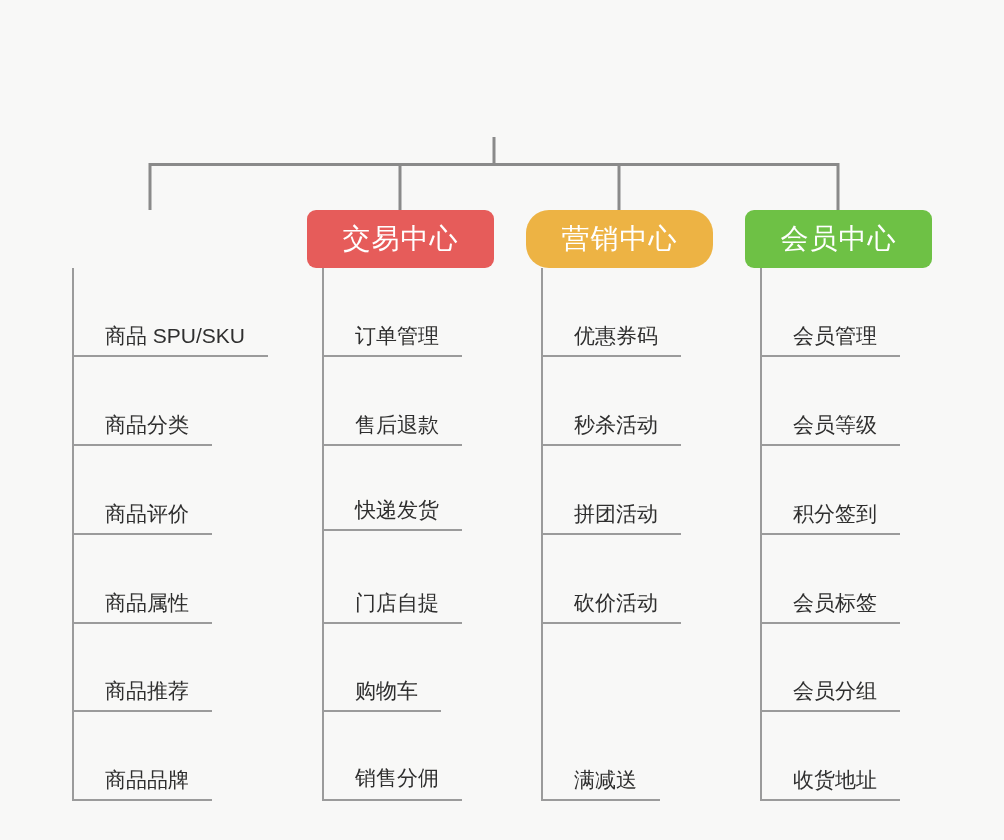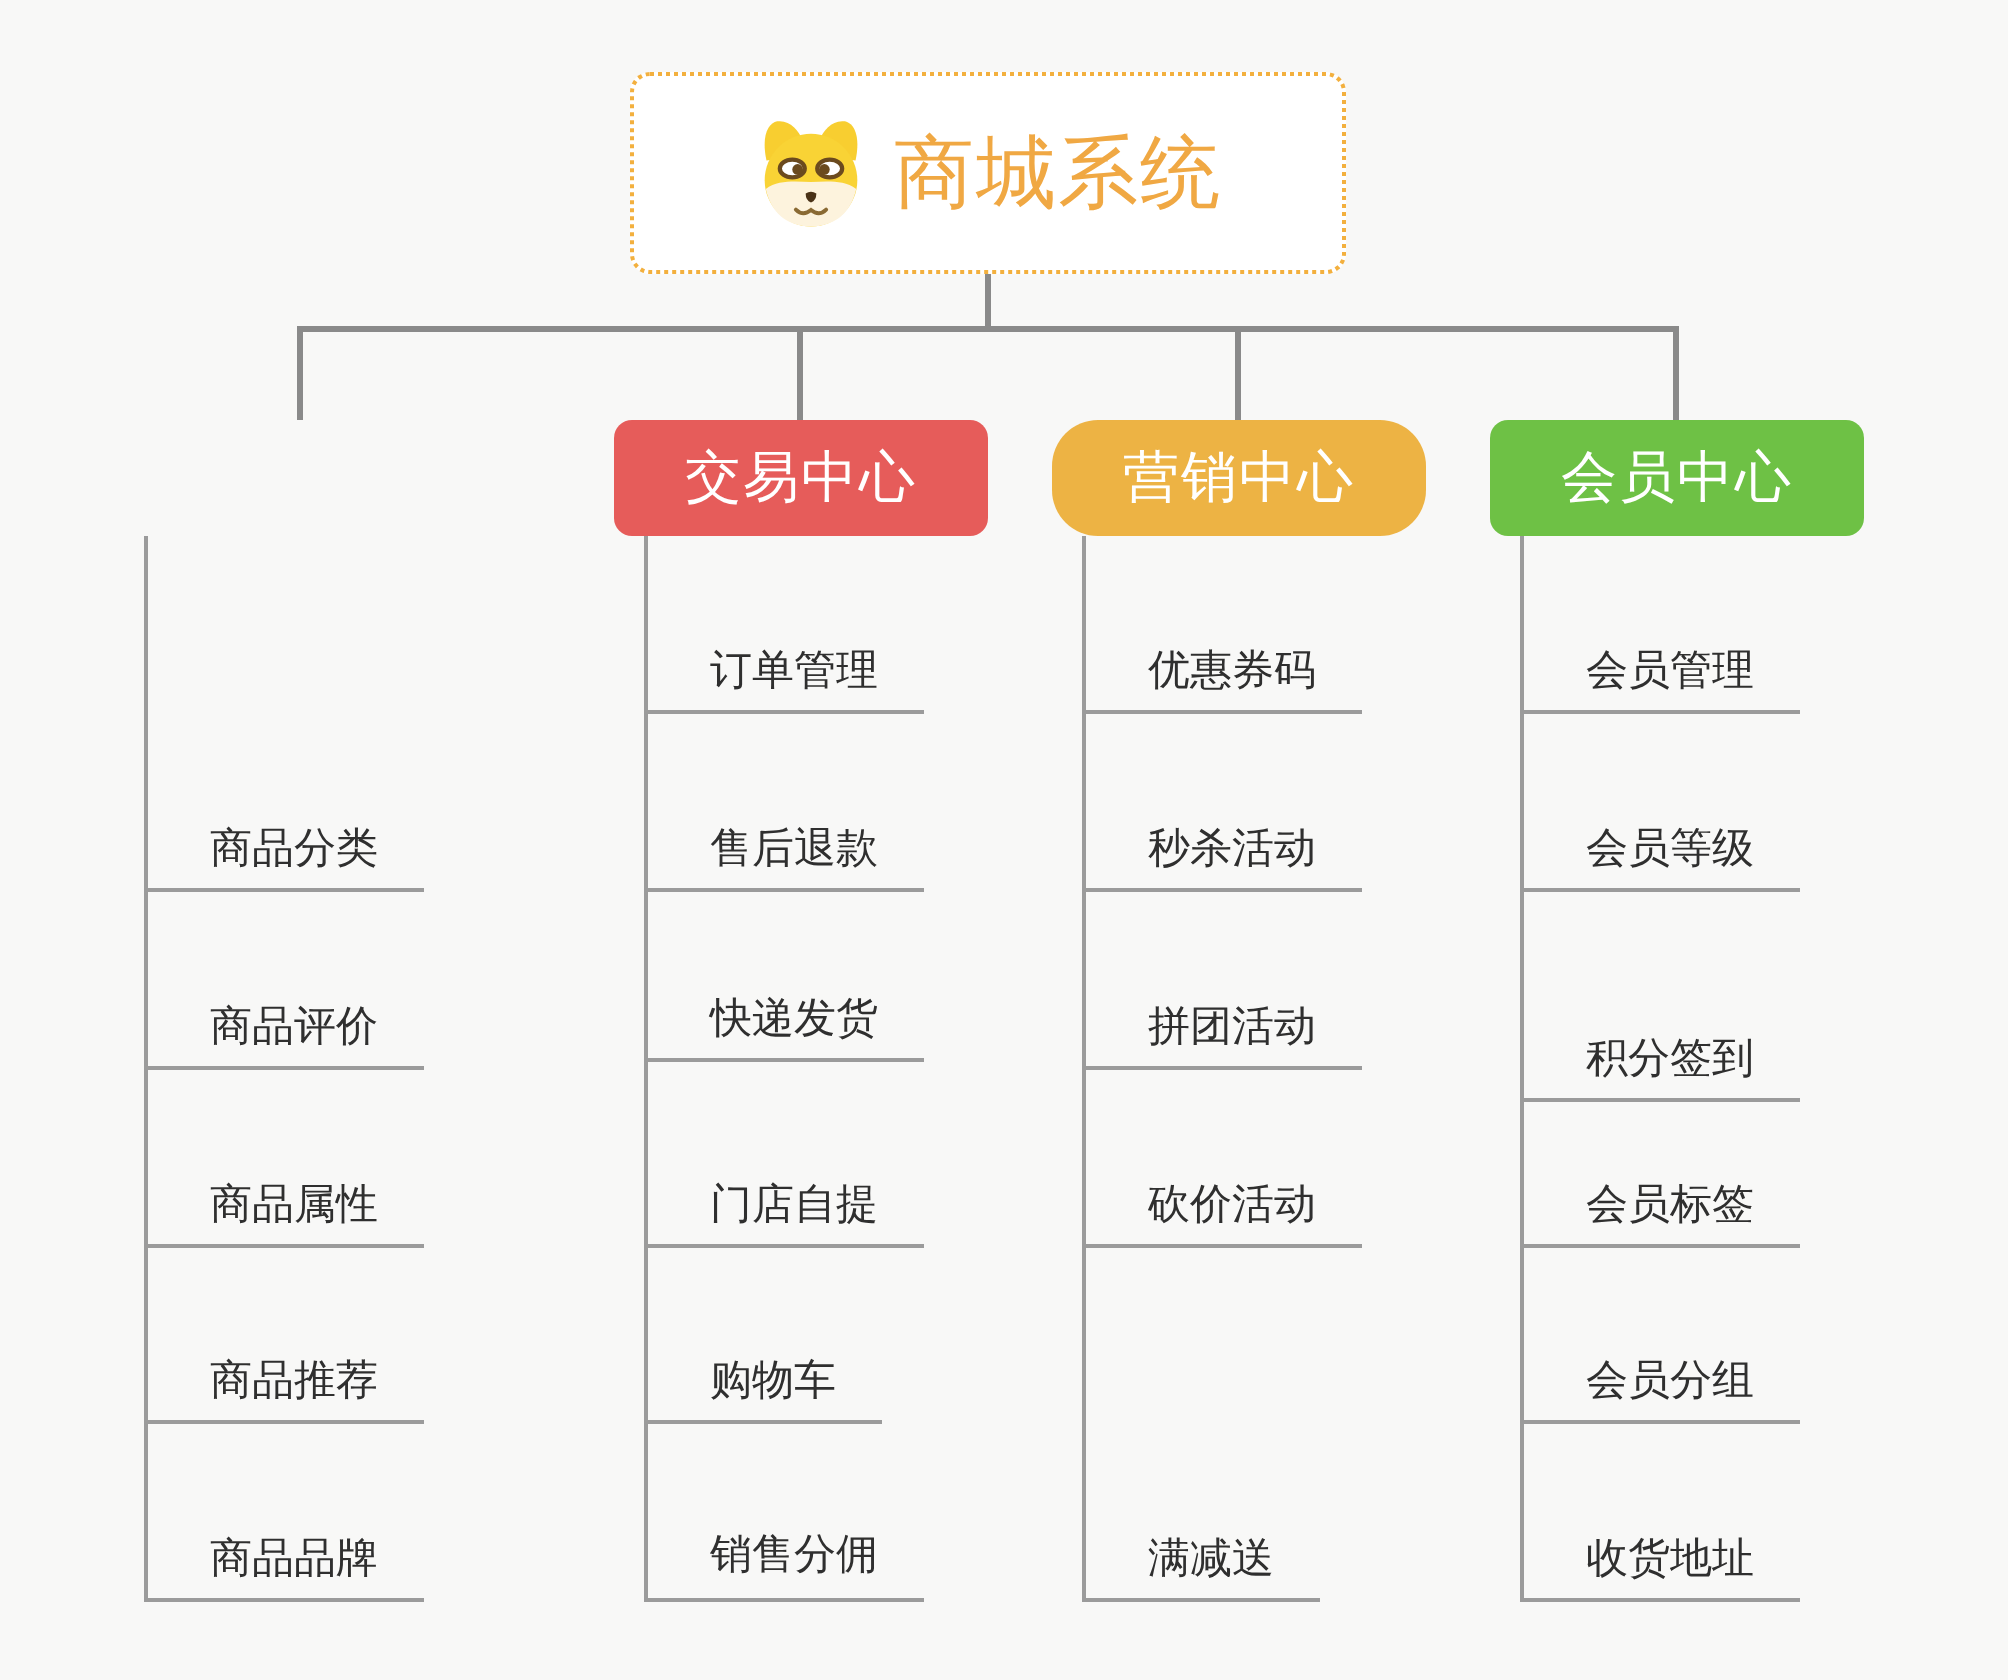--- a/index.html
+++ b/index.html
@@ -100,42 +100,28 @@
 
   <svg class="connectors" viewBox="0 0 1004 840" xmlns="http://www.w3.org/2000/svg">
     <g stroke="#8a8a8a" stroke-width="3" fill="none">
       <path d="M494 137 V 164.5"></path>
       <path d="M150 210 V 164.5 H 838 V 210"></path>
       <path d="M400 164.5 V 210"></path>
       <path d="M619 164.5 V 210"></path>
     </g>
   </svg>
 
-  <div class="root-node">
-    <span class="dog-icon">
-      <svg viewBox="0 0 64 64" xmlns="http://www.w3.org/2000/svg">
-        <path d="M7 25 C4 11 8 4 13 3 C20 2 25 8 27 13 L21 23 Z" fill="#f8ce30"></path>
-        <path d="M57 25 C60 11 56 4 51 3 C44 2 39 8 37 13 L43 23 Z" fill="#f8ce30"></path>
-        <circle cx="32" cy="36" r="26" fill="#f9d335"></circle>
-        <path d="M6.6 41 C10 56 20 62 32 62 C44 62 54 56 57.4 41 C50 35.5 40 37 32 37 C24 37 14 35.5 6.6 41 Z" fill="#fdf3dd"></path>
-        <ellipse cx="21.5" cy="29.5" rx="7" ry="5" fill="#ffffff" stroke="#6b4a1e" stroke-width="2.4"></ellipse>
-        <ellipse cx="42.5" cy="29.5" rx="7" ry="5" fill="#ffffff" stroke="#6b4a1e" stroke-width="2.4"></ellipse>
-        <circle cx="24.5" cy="30" r="3" fill="#6b4a1e"></circle>
-        <circle cx="39.5" cy="30" r="3" fill="#6b4a1e"></circle>
-        <path d="M29 43.5 Q32 41.5 35 43.5 Q35 47.5 32 48.5 Q29 47.5 29 43.5 Z" fill="#4a3217"></path>
-        <path d="M23.5 52.5 Q27.5 56.5 32 52.8 Q36.5 56.5 40.5 52.5" stroke="#8a6a33" stroke-width="2.2" fill="none" stroke-linecap="round"></path>
-      </svg>
-    </span>
-    <span class="root-title">商城系统</span>
-  </div>
 
   <div id="branches">
   <div class="branch" style="left: 57px;">
     <div class="branch-line"></div>
 
+  <div class="leaf" style="top: 108px;">
+    <span class="leaf-label">商品 SPU/SKU</span>
+  </div>
 
   <div class="leaf" style="top: 197px;">
     <span class="leaf-label">商品分类</span>
   </div>
 
   <div class="leaf" style="top: 286px;">
     <span class="leaf-label">商品评价</span>
   </div>
 
   <div class="leaf" style="top: 375px;">
@@ -217,21 +203,21 @@
     <div class="branch-line"></div>
 
   <div class="leaf" style="top: 108px;">
     <span class="leaf-label">会员管理</span>
   </div>
 
   <div class="leaf" style="top: 197px;">
     <span class="leaf-label">会员等级</span>
   </div>
 
-  <div class="leaf" style="top: 286px; margin-top: 16px;">
+  <div class="leaf" style="top: 286px;">
     <span class="leaf-label">积分签到</span>
   </div>
 
   <div class="leaf" style="top: 375px;">
     <span class="leaf-label">会员标签</span>
   </div>
 
   <div class="leaf" style="top: 463px;">
     <span class="leaf-label">会员分组</span>
   </div>

